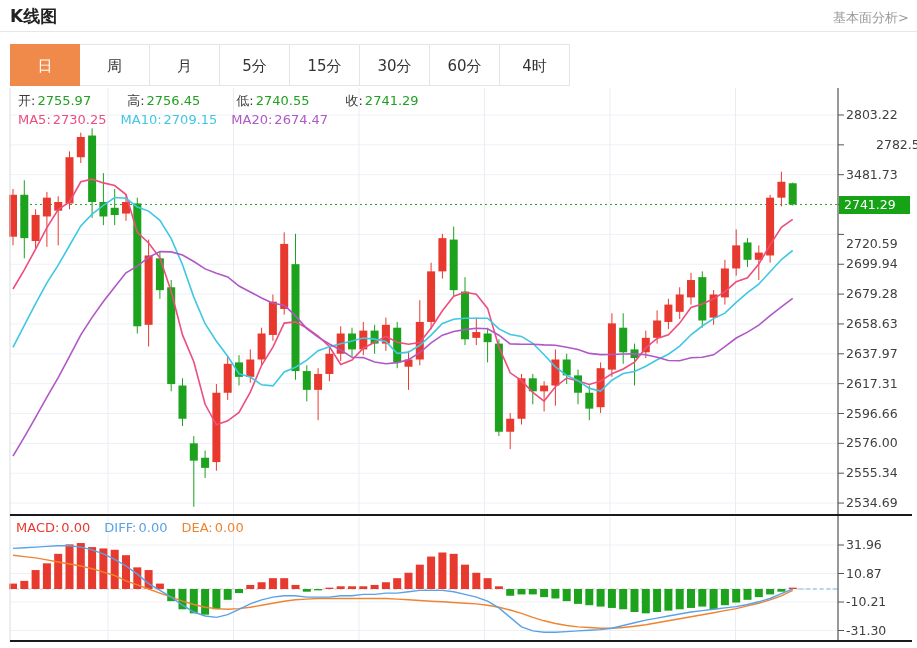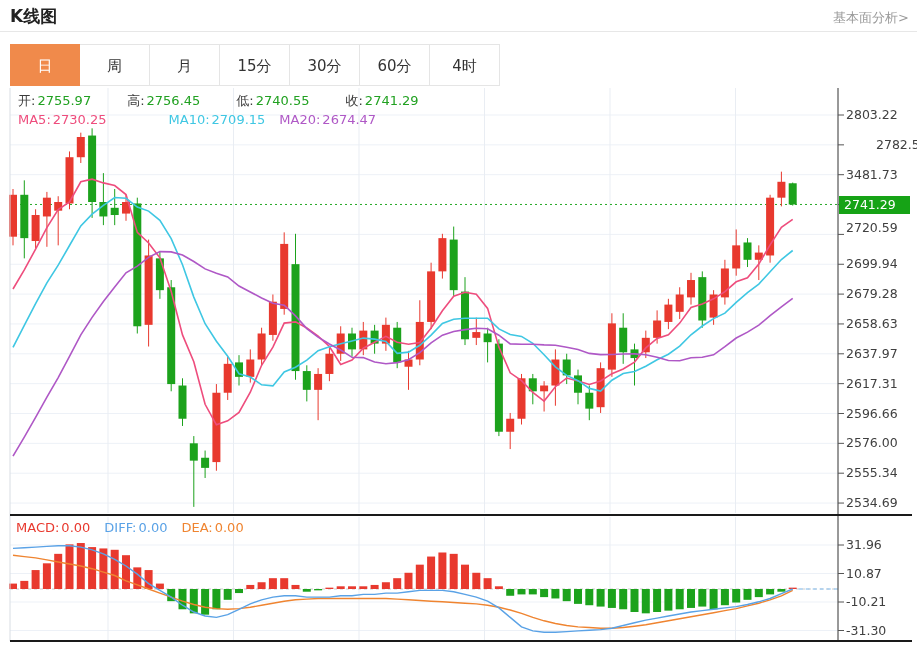--- a/index.html
+++ b/index.html
@@ -302,48 +302,49 @@
     </svg>
 
   <div class="overlay" id="page-title">K线图</div>
   <div class="overlay" id="fundamental-link">基本面分析&gt;</div>
   <div class="overlay" id="header-divider"></div>
 
   <div class="overlay" id="tabs">
       <div class="tab active">日</div>
       <div class="tab">周</div>
       <div class="tab">月</div>
+      <div class="tab">5分</div>
       <div class="tab">15分</div>
       <div class="tab">30分</div>
       <div class="tab">60分</div>
       <div class="tab">4时</div>
     </div>
 
   <div class="overlay legend-row" id="legend-ohlc">
       <span><span class="lg-label">开:</span><span class="lg-val" style="color: rgb(33, 161, 33);">2755.97</span></span>
       <span><span class="lg-label">高:</span><span class="lg-val" style="color: rgb(33, 161, 33);">2756.45</span></span>
       <span><span class="lg-label">低:</span><span class="lg-val" style="color: rgb(33, 161, 33);">2740.55</span></span>
       <span><span class="lg-label">收:</span><span class="lg-val" style="color: rgb(33, 161, 33);">2741.29</span></span>
     </div>
   <div class="overlay legend-row" id="legend-ma">
       <span><span class="lg-label" style="color: rgb(238, 77, 125);">MA5:</span><span class="lg-val" style="color: rgb(238, 77, 125);">2730.25</span></span>
-      <span><span class="lg-label" style="color: rgb(63, 199, 227); margin-left: 48px;">MA10:</span><span class="lg-val" style="color: rgb(63, 199, 227);">2709.15</span></span>
+      <span><span class="lg-label" style="color: rgb(63, 199, 227);">MA10:</span><span class="lg-val" style="color: rgb(63, 199, 227);">2709.15</span></span>
       <span><span class="lg-label" style="color: rgb(175, 88, 198);">MA20:</span><span class="lg-val" style="color: rgb(175, 88, 198);">2674.47</span></span>
     </div>
   <div class="overlay legend-row" id="legend-macd">
       <span><span class="lg-label" style="color: rgb(232, 57, 46);">MACD:</span><span class="lg-val" style="color: rgb(232, 57, 46);">0.00</span></span>
       <span><span class="lg-label" style="color: rgb(90, 162, 230);">DIFF:</span><span class="lg-val" style="color: rgb(90, 162, 230);">0.00</span></span>
       <span><span class="lg-label" style="color: rgb(239, 132, 48);">DEA:</span><span class="lg-val" style="color: rgb(239, 132, 48);">0.00</span></span>
     </div>
 
   <div class="overlay" id="price-axis-labels">
       <div class="axis-label" style="left: 846px; top: 108px;">2803.22</div>
       <div class="axis-label" style="left: 876px; top: 137.85px;">2782.56</div>
       <div class="axis-label" style="left: 846px; top: 167.7px;">3481.73</div>
-      <div class="axis-label" style="left: 846px; top: 221px;">2720.59</div>
+      <div class="axis-label" style="left: 846px; top: 237px;">2720.59</div>
       <div class="axis-label" style="left: 846px; top: 257.25px;">2699.94</div>
       <div class="axis-label" style="left: 846px; top: 287.1px;">2679.28</div>
       <div class="axis-label" style="left: 846px; top: 316.95px;">2658.63</div>
       <div class="axis-label" style="left: 846px; top: 346.8px;">2637.97</div>
       <div class="axis-label" style="left: 846px; top: 376.65px;">2617.31</div>
       <div class="axis-label" style="left: 846px; top: 406.5px;">2596.66</div>
       <div class="axis-label" style="left: 846px; top: 436.35px;">2576.00</div>
       <div class="axis-label" style="left: 846px; top: 466.2px;">2555.34</div>
       <div class="axis-label" style="left: 846px; top: 496.05px;">2534.69</div>
     </div>

